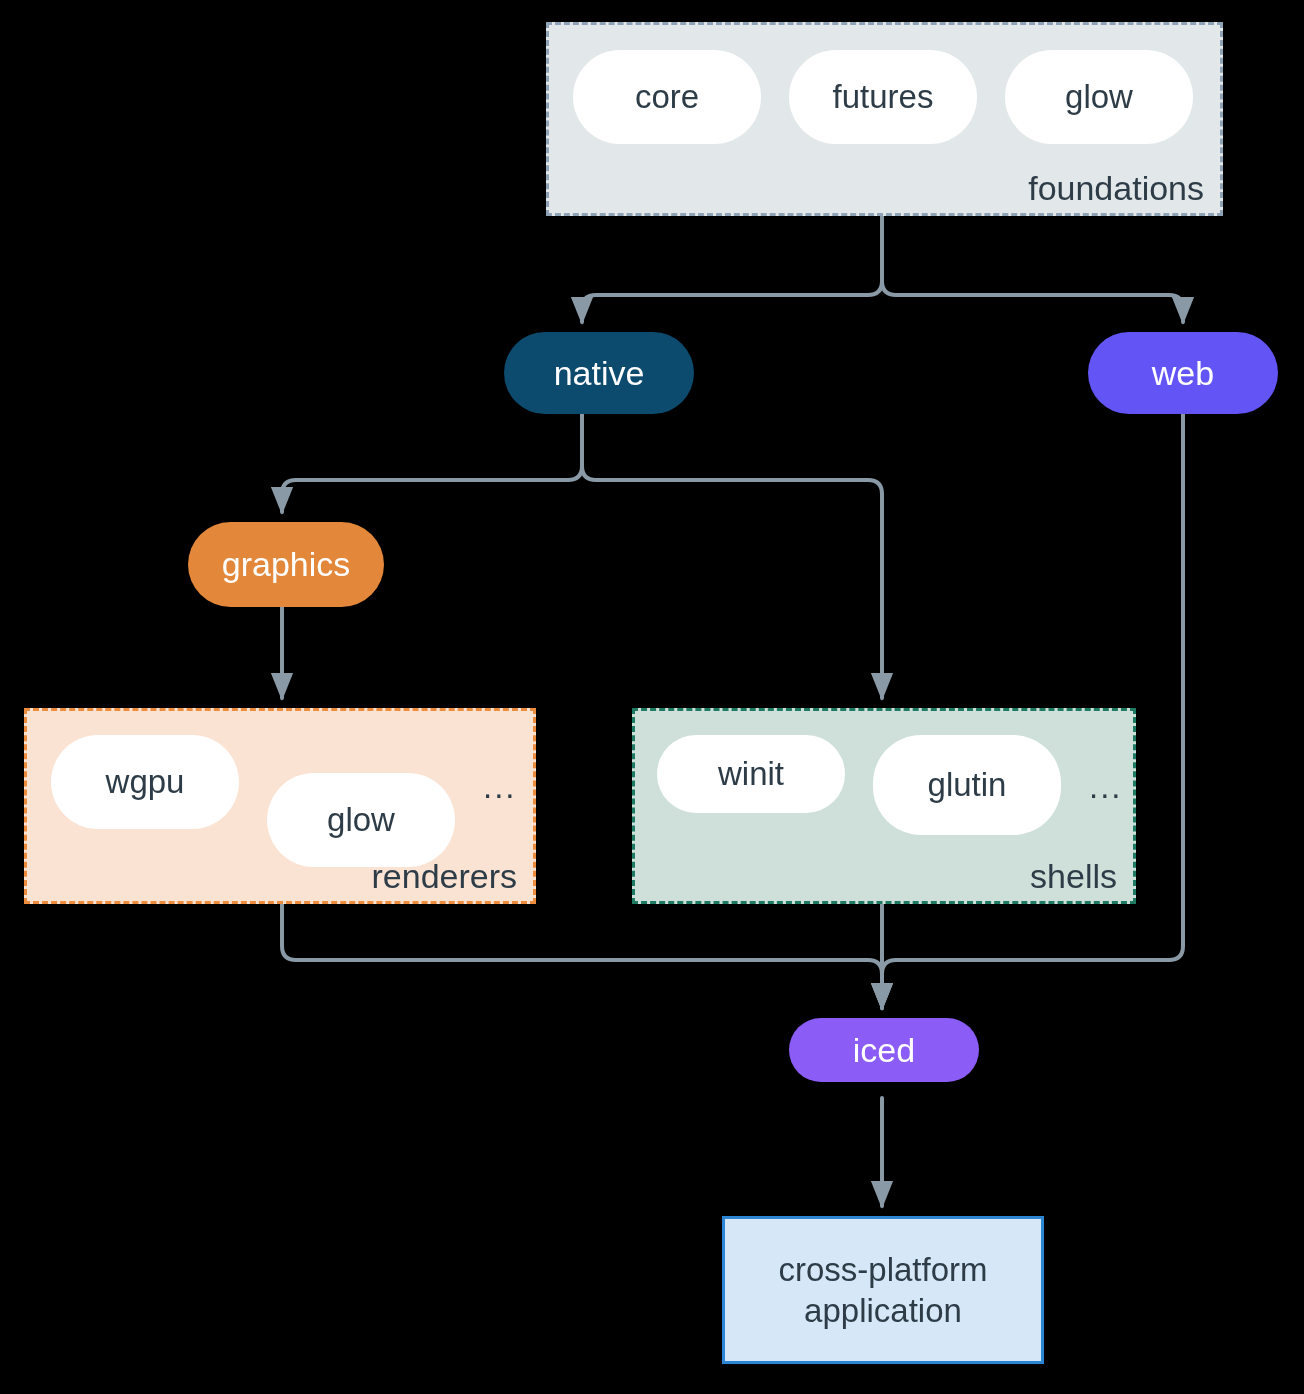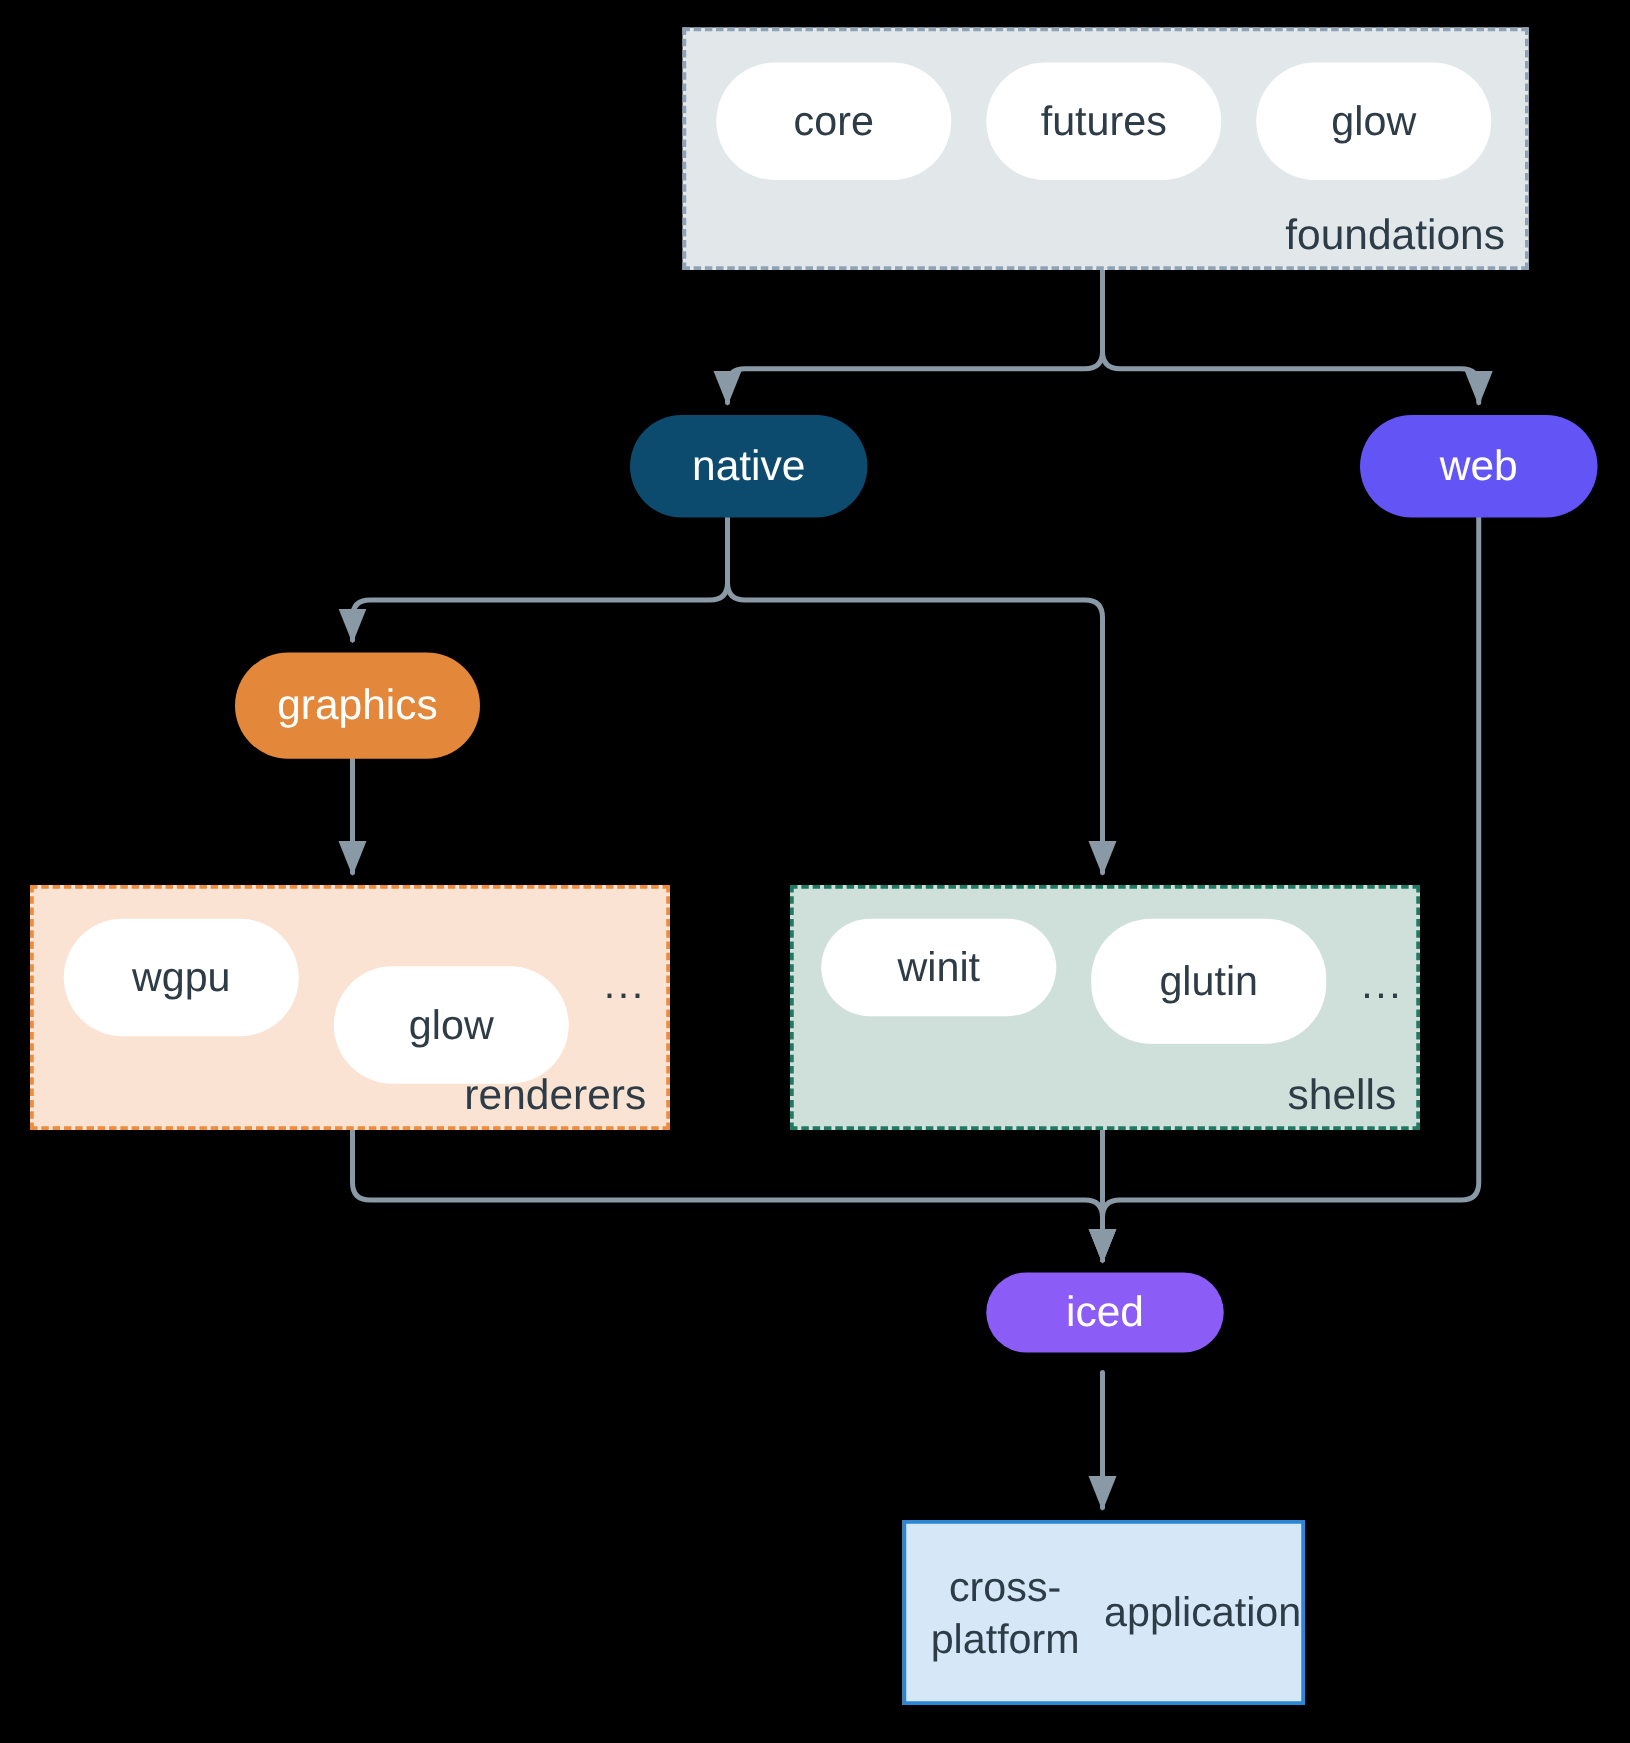--- a/index.html
+++ b/index.html
@@ -123,21 +123,21 @@
   #node-application {
     position: absolute;
     left: 722px;
     top: 1216px;
     width: 322px;
     height: 148px;
     background: #d6e8f8;
     border: 3px solid #2b86d4;
     box-sizing: border-box;
     display: flex;
-    flex-direction: row;
+    flex-direction: column;
     align-items: center;
     justify-content: center;
     color: #2d3c47;
     font-size: 33px;
     line-height: 1.25;
     text-align: center;
   }
 </style>
 </head>
 <body>

